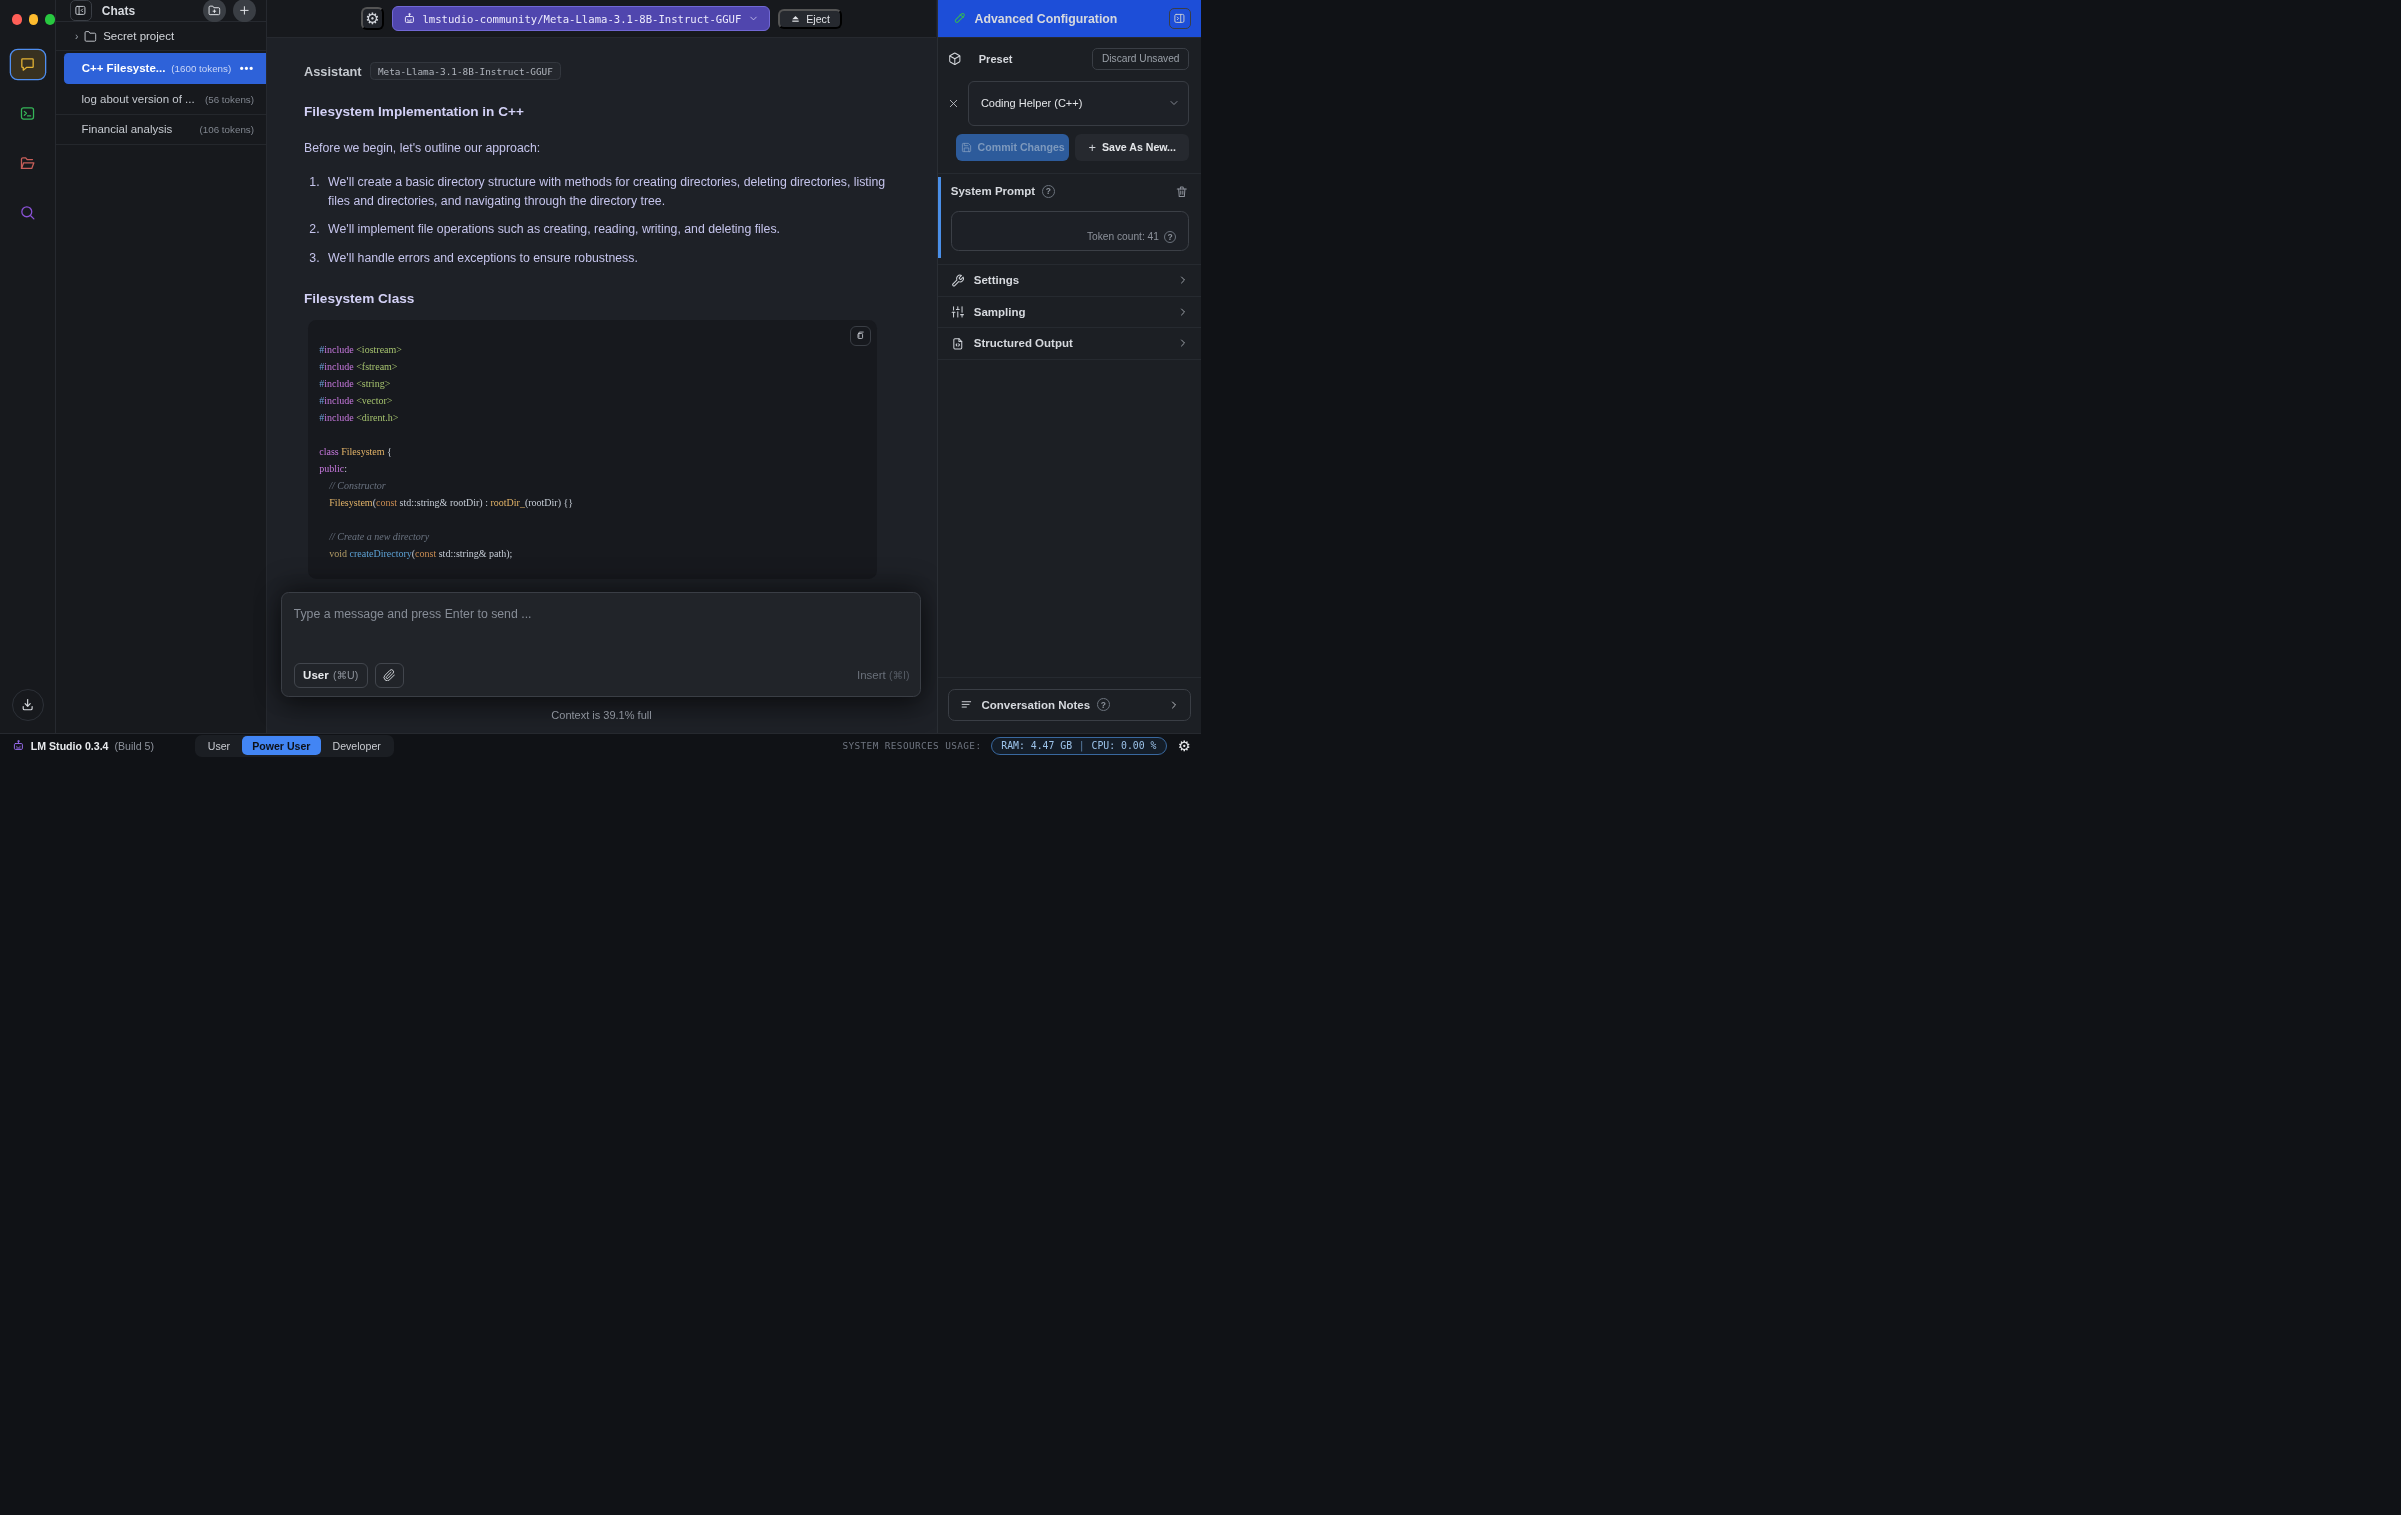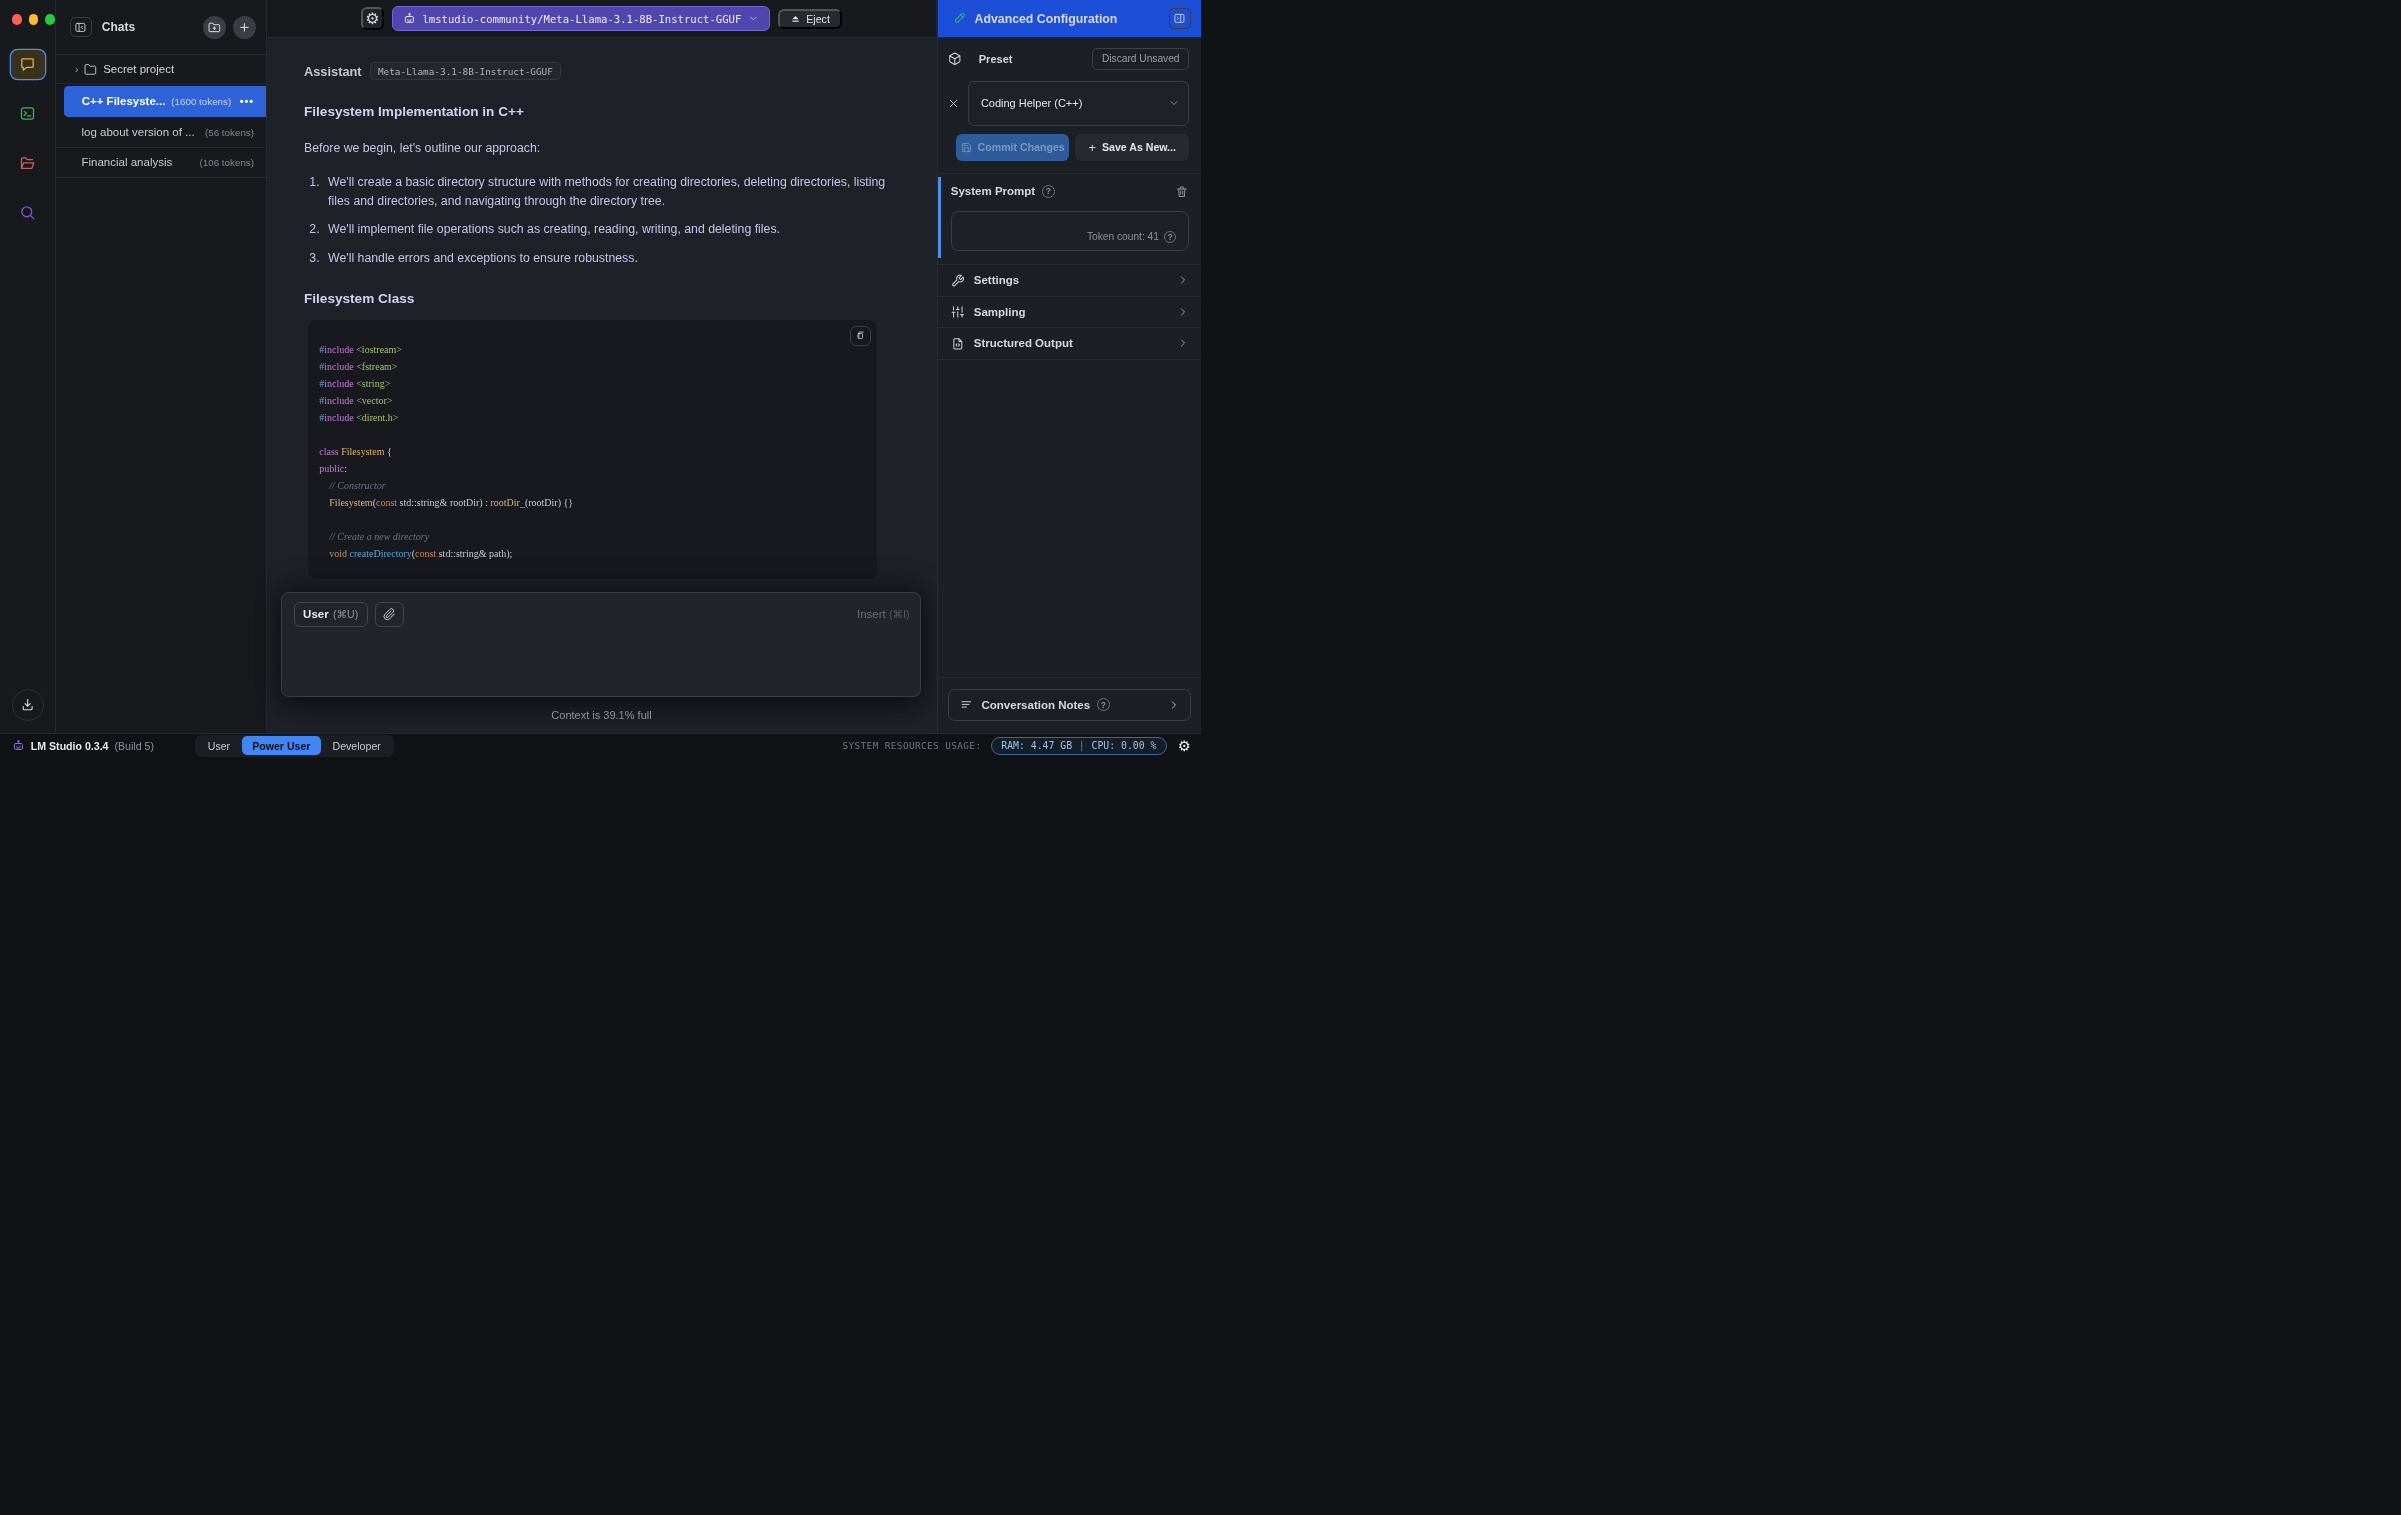--- a/index.html
+++ b/index.html
@@ -22,21 +22,21 @@
   .tl { width:10.2px; height:10.2px; border-radius:50%; }
   .rail-icons { margin-top:12px; display:flex; flex-direction:column; gap:20.4px; align-items:center; }
   .rail-btn { width:34px; height:29px; border-radius:6.8px; display:flex; align-items:center; justify-content:center; }
   .rail-btn svg { width:17px; height:17px; }
   .rail-btn.active { background:rgba(228,179,52,.16); box-shadow:0 0 0 1.3px #4f8ef0; }
   .rail-spacer { flex:1; }
   .rail-download { margin-bottom:12px; width:32px; height:32px; border-radius:50%; border:0.9px solid #2c3037; color:#d6d9de; display:flex; align-items:center; justify-content:center; }
   .rail-download svg { width:15.3px; height:15.3px; }
 
   
-  .side-head { height:55px; display:flex; align-items:center; padding:0 10.2px 0 13.6px; gap:6.8px; border-bottom:0.9px solid #26292f; }
+  .side-head { height:22px; display:flex; align-items:center; padding:0 10.2px 0 13.6px; gap:6.8px; border-bottom:0.9px solid #26292f; }
   .collapse-btn { width:22px; height:20.4px; border:0.9px solid #3a3e45; border-radius:5.1px; color:#c8ccd2; display:flex; align-items:center; justify-content:center; background:transparent; }
   .collapse-btn svg { width:12.8px; height:12.8px; }
   .side-title { font-size:12px; font-weight:700; color:#d6d9de; margin-left:3.4px; }
   .side-head .sp { flex:1; }
   .round-btn { width:23px; height:23px; border-radius:50%; background:#3a3e44; color:#e8eaee; display:flex; align-items:center; justify-content:center; border:none; }
   .round-btn svg { width:12.8px; height:12.8px; }
 
   .folder-row { height:29px; display:flex; align-items:center; gap:6px; padding-left:19px; border-bottom:0.9px solid #24272c; color:#cfd2d7; }
   .folder-row .chev { color:#9aa0a8; font-size:10.2px; }
   .folder-row svg { width:12.8px; height:12.8px; color:#c3c7cd; }
@@ -442,20 +442,21 @@
         <button class="copy-btn">
             <svg class="ic" viewBox="0 0 13 13" width="11" height="11">
               <use href="#i-copy"></use>
             </svg>
           </button>
         <div class="code"><div class="cl"><span class="tk-pp">#</span><span class="tk-kw">include</span><span class="tk-pl"> </span><span class="tk-str">&lt;iostream&gt;</span></div><div class="cl"><span class="tk-pp">#</span><span class="tk-kw">include</span><span class="tk-pl"> </span><span class="tk-str">&lt;fstream&gt;</span></div><div class="cl"><span class="tk-pp">#</span><span class="tk-kw">include</span><span class="tk-pl"> </span><span class="tk-str">&lt;string&gt;</span></div><div class="cl"><span class="tk-pp">#</span><span class="tk-kw">include</span><span class="tk-pl"> </span><span class="tk-str">&lt;vector&gt;</span></div><div class="cl"><span class="tk-pp">#</span><span class="tk-kw">include</span><span class="tk-pl"> </span><span class="tk-str">&lt;dirent.h&gt;</span></div><div class="cl">&nbsp;</div><div class="cl"><span class="tk-kw">class </span><span class="tk-type">Filesystem</span><span class="tk-pl"> {</span></div><div class="cl"><span class="tk-kw">public</span><span class="tk-pl">:</span></div><div class="cl"><span class="tk-pl">    </span><span class="tk-cm">// Constructor</span></div><div class="cl"><span class="tk-pl">    </span><span class="tk-type">Filesystem</span><span class="tk-pl">(</span><span class="tk-const">const</span><span class="tk-pl"> std::string&amp; rootDir) : </span><span class="tk-type">rootDir_</span><span class="tk-pl">(rootDir) {}</span></div><div class="cl">&nbsp;</div><div class="cl"><span class="tk-pl">    </span><span class="tk-cm">// Create a new directory</span></div><div class="cl"><span class="tk-pl">    </span><span class="tk-void">void</span><span class="tk-pl"> </span><span class="tk-fn">createDirectory</span><span class="tk-pl">(</span><span class="tk-const">const</span><span class="tk-pl"> std::string&amp; path);</span></div></div>
       </div>
     </div>
 
     <div class="composer">
+      <textarea placeholder="Type a message and press Enter to send ..." style=""></textarea>
       <div class="composer-row">
         <button class="role-btn">
           <span class="r">User</span>
           <span class="k">(⌘U)</span>
         </button>
         <button class="attach-btn">
             <svg class="ic" viewBox="0 0 15 15" width="12.8" height="12.8">
               <use href="#i-clip"></use>
             </svg>
           </button>

